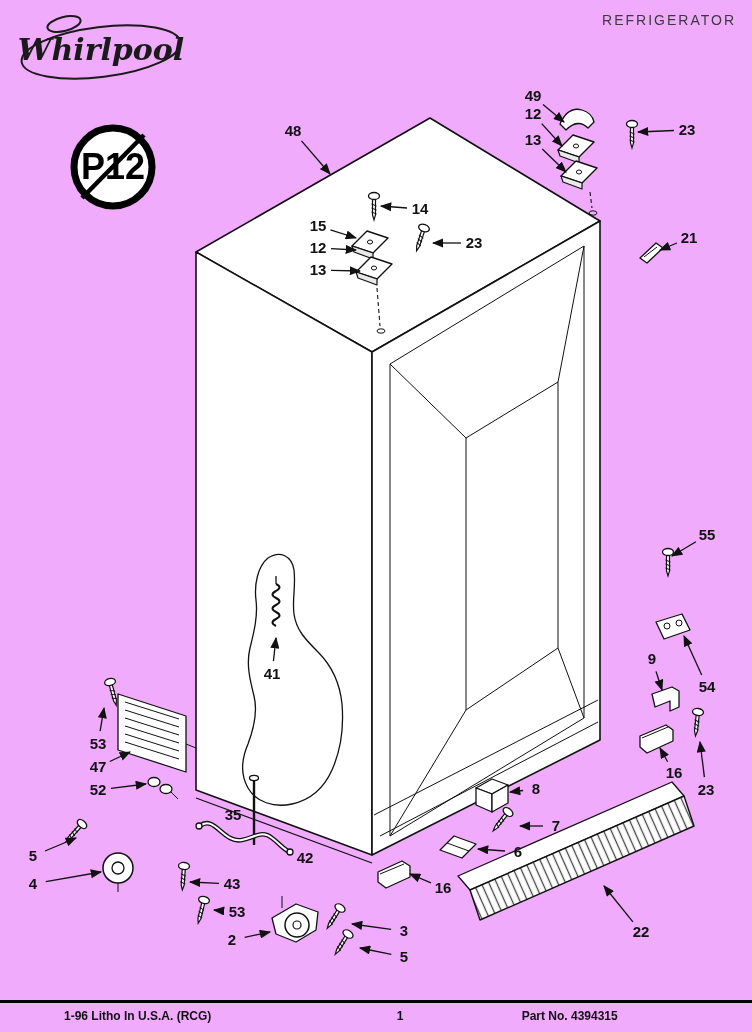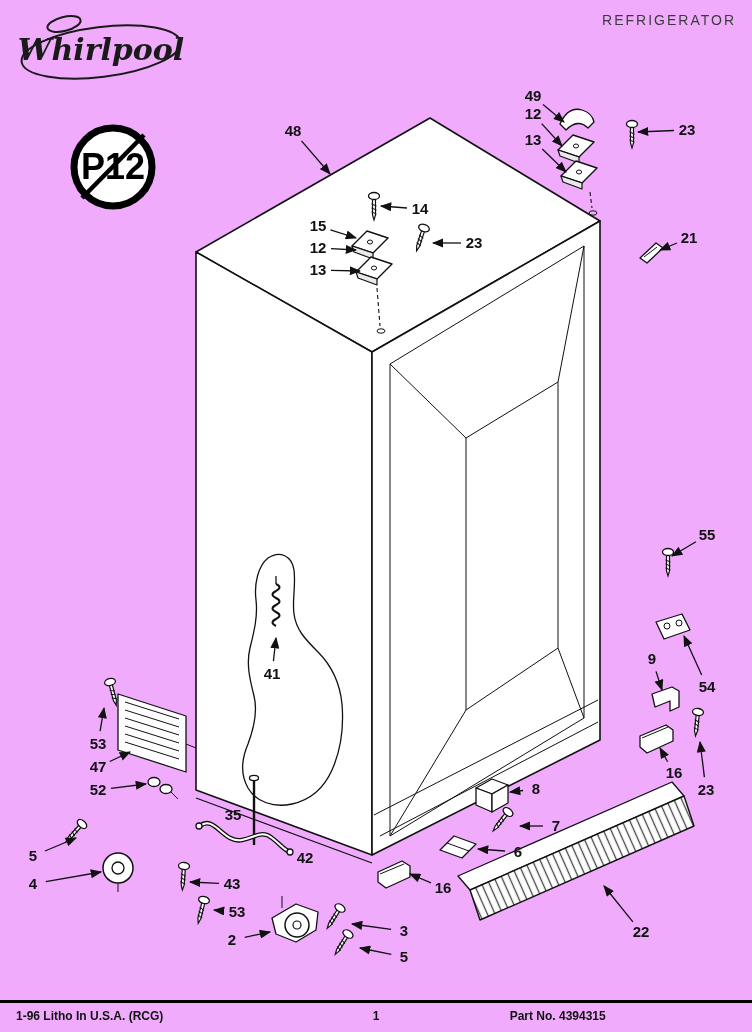--- a/index.html
+++ b/index.html
@@ -22,21 +22,21 @@
   .ol2{fill:#fff;stroke:#111;stroke-width:1.3;stroke-linejoin:round;}
   .ln{stroke:#111;stroke-width:1.3;fill:none;}
   .thin{stroke:#111;stroke-width:1;fill:none;}
   .dash{stroke:#111;stroke-width:1.1;fill:none;stroke-dasharray:4 3;}
   .callout-num{font:bold 15px "Liberation Sans",sans-serif;fill:#111;text-anchor:middle;}
   .leader{stroke:#111;stroke-width:1.3;fill:none;}
   
   .footer{position:absolute;left:0;right:0;top:1000px;border-top:3px solid #000;
           display:flex;align-items:flex-start;padding:6px 16px 0 16px;
           font-size:12px;font-weight:bold;color:#111;}
-  .footer .left{flex:1;text-align:left;}
+  .footer .left{flex:1;text-align:left;margin-left:48px;}
   .footer .center{flex:0 0 auto;text-align:center;}
   .footer .right{flex:1;text-align:center;}
 </style>
 </head>
 <body>
 
 <div class="page">
 
   <div class="logo">
     <svg width="175" height="80" viewBox="0 0 175 80">

